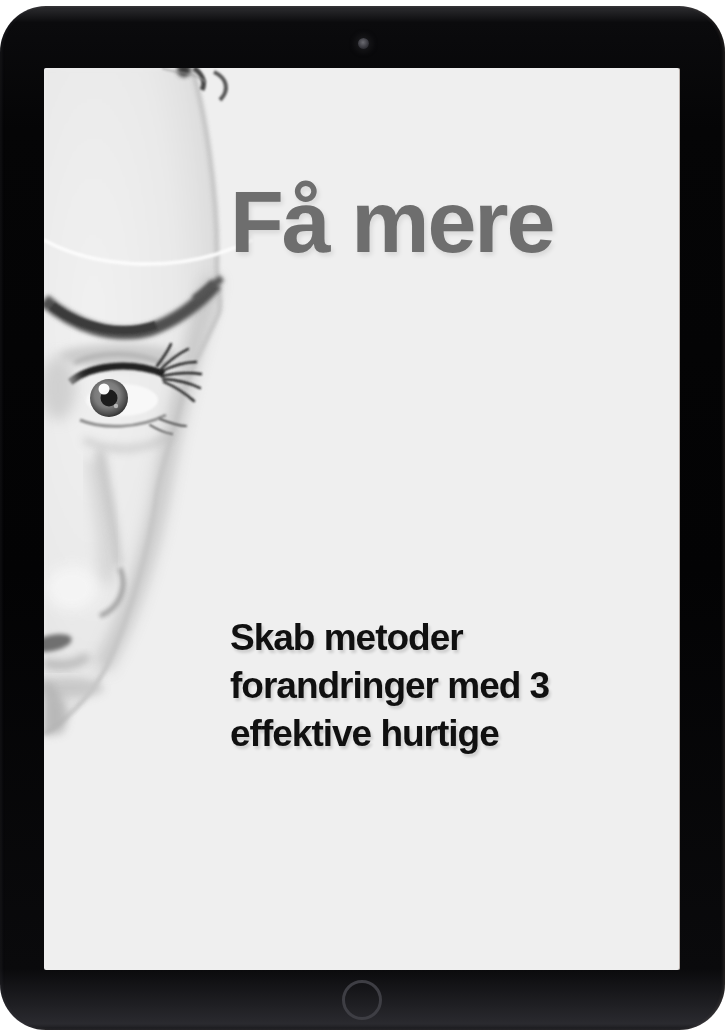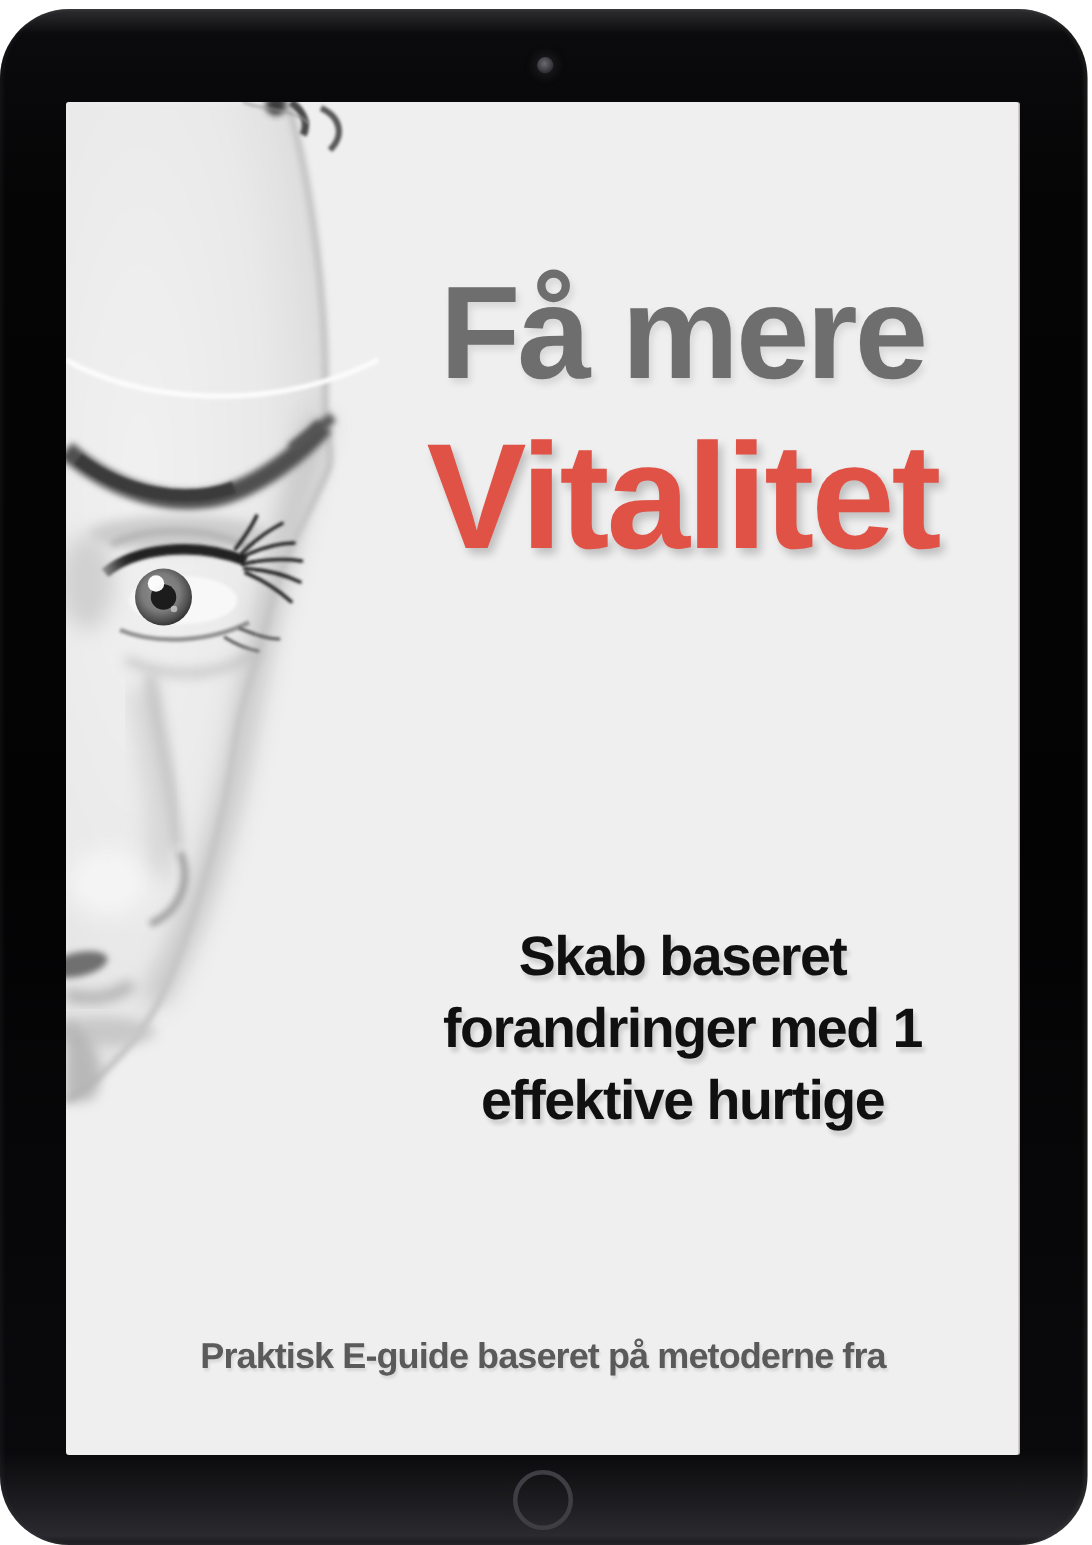--- a/index.html
+++ b/index.html
@@ -18,21 +18,21 @@
   .homebtn{position:absolute;left:342px;top:974px;width:40px;height:40px;border-radius:50%;
     border:3px solid #3e3e44;background:transparent;box-sizing:border-box;}
 
   
   .screen{position:absolute;left:44px;top:62px;width:636px;height:902px;
     background:#efefef;border-radius:2px;overflow:hidden;
     box-shadow:inset -1px 0 0 rgba(90,60,45,.35);}
 
   .face{position:absolute;left:0;top:0;}
 
-  .txt{position:absolute;text-align:center;white-space:nowrap;}
+  .txt{position:absolute;white-space:nowrap;}
   .col{left:186px;width:450px;}
   .title1{top:110px;font-size:88px;line-height:88px;font-weight:bold;color:#6e6e6e;
     letter-spacing:-2px;text-shadow:2px 3px 5px rgba(0,0,0,.10);}
   .title2{top:213px;font-size:100px;line-height:100px;font-weight:bold;color:#e05146;
     letter-spacing:-2px;text-shadow:3px 4px 6px rgba(0,0,0,.20);}
   .subtitle{top:546px;font-size:37px;line-height:48px;font-weight:bold;color:#101010;
     letter-spacing:-1px;text-shadow:2px 3px 3px rgba(0,0,0,.14);}
   .footer{left:0;width:636px;top:821px;font-size:24px;line-height:31px;font-weight:bold;
     color:#5a5a5a;letter-spacing:-0.6px;text-shadow:1px 2px 2px rgba(0,0,0,.10);}
 </style>
@@ -130,27 +130,25 @@
         <path d="M76,500 C84,520 76,540 56,548" fill="none" stroke="#9f9f9f" stroke-width="5" opacity="0.95" filter="url(#b2)"></path>
         <ellipse cx="28" cy="520" rx="26" ry="22" fill="#f6f6f6" opacity="0.9" filter="url(#b7)"></ellipse>
         <ellipse cx="8" cy="575" rx="20" ry="8" fill="#6f6f6f" filter="url(#b2)" transform="rotate(-12 8 575)"></ellipse>
         <path d="M0,595 C18,600 34,596 44,588" fill="none" stroke="#adadad" stroke-width="8" opacity="0.9" filter="url(#b4)"></path>
 
         <ellipse cx="25" cy="620" rx="35" ry="10" fill="#c6c6c6" opacity="0.9" filter="url(#b4)"></ellipse>
         <path d="M0,610 C20,625 30,645 18,665 L0,668 Z" fill="#b2b2b2" opacity="0.85" filter="url(#b4)"></path>
       </svg>
 
       <div class="txt col title1">Få mere</div>
-      <div class="txt col title2">Vitalitet</div>
 
       <div class="txt col subtitle">
-        <div>Skab baseret</div>
-        <div>forandringer med 1</div>
+        <div>Skab metoder</div>
+        <div>forandringer med 3</div>
         <div>effektive hurtige</div>
       </div>
 
       <div class="txt footer">
-        <div>Praktisk E-guide baseret på metoderne fra</div>
       </div>
 
     </div>
   </div>
 </div>
 
 </body></html>

